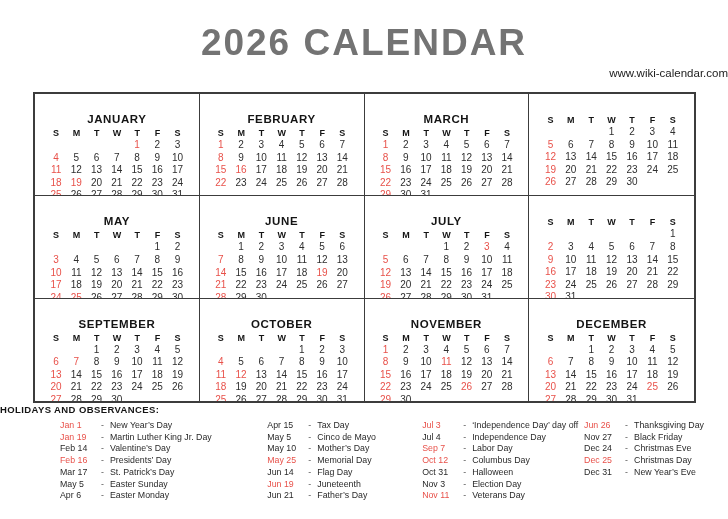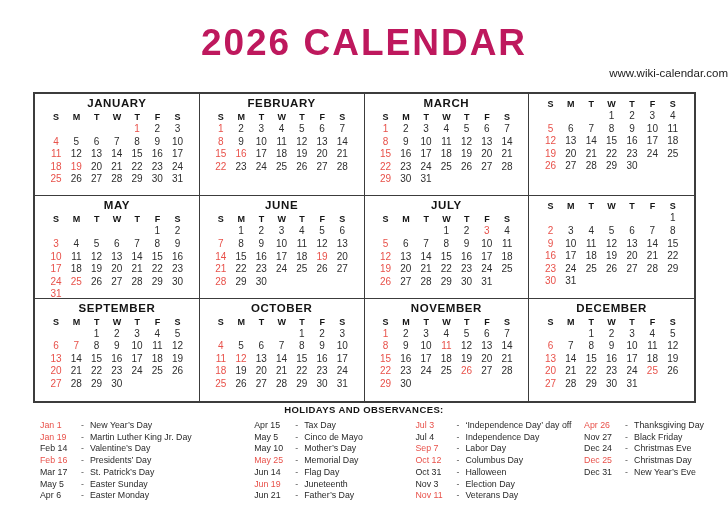--- a/index.html
+++ b/index.html
@@ -6,60 +6,60 @@
   html, body { width: 728px; height: 519px; background: #ffffff; }
   body {
     position: relative;
     font-family: "Liberation Sans", sans-serif;
     color: var(--ink, #222);
     overflow: hidden;
   }
   .title {
     position: absolute; top: 22px; left: 0; width: 100%;
     text-align: center; font-size: 37px; font-weight: bold;
-    letter-spacing: 2px; color: #be185d;
+    letter-spacing: 2px; color: #737373;
   }
   .website {
     position: absolute; top: 67px; left: 0; width: 100%;
     text-align: right; font-size: 11.5px; color: #202020;
   }
   .year-grid {
     position: absolute; top: 92px; left: 33px; width: 663px; height: 311px;
     display: grid;
     grid-template-columns: repeat(4, 1fr);
     grid-template-rows: repeat(3, 1fr);
     border: 2px solid var(--line, #3c3c3c);
     background: #fff;
   }
   .month-cell {
     border-right: 1px solid var(--line, #3c3c3c);
     border-bottom: 1px solid var(--line, #3c3c3c);
-    padding-top: 3px;
+    padding-top: 19px;
     overflow: hidden;
   }
   .month-cell:nth-child(4n) { border-right: none; }
   .month-cell:nth-child(n+9) { border-bottom: none; }
   .month-name {
     text-align: center; font-weight: bold; font-size: 11.5px;
     letter-spacing: 0.6px; color: #141414; line-height: 13px;
   }
   .day-grid {
     display: grid; grid-template-columns: repeat(7, 1fr);
     padding: 1px 11px 0 11px; text-align: center;
   }
   .dow { font-weight: bold; font-size: 9px; line-height: 12px; color: #141414; }
   .day { font-size: 10px; line-height: 12.6px; color: #2e2e2e; }
   .red { color: var(--red, #e8514a) !important; }
   .holidays { position: absolute; top: 404px; left: 0; width: 100%; }
   .holidays-heading {
-    text-align: center; font-weight: bold; font-size: 9.5px;
+    font-weight: bold; font-size: 9.5px;
     letter-spacing: 0.4px; color: #141414;
   }
   .holiday-columns { display: flex; margin: 5px 24px 0 40px; }
-  .hc0 { width: 188px; } .hc1 { width: 174px; margin-left: 40px; } .hc2 { width: 182px; } .hc3 { flex: 1; }
+  .hc0 { width: 188px; margin-left: 20px; } .hc1 { width: 174px; margin-left: 40px; } .hc2 { width: 182px; } .hc3 { flex: 1; }
   .holiday-row { display: flex; font-size: 8.8px; line-height: 11.7px; }
   .h-date { width: 35px; color: #2a2a2a; white-space: nowrap; }
   .h-dash { width: 15px; text-align: center; color: #555; }
   .h-name { color: #2a2a2a; white-space: nowrap; }
 </style>
 </head>
 <body>
 
 <h1 class="title">2026 CALENDAR</h1>
 <div class="website">www.wiki-calendar.com</div>
@@ -713,21 +713,21 @@
           <span class="h-name">Election Day</span>
         </div>
         <div class="holiday-row">
           <span class="h-date red">Nov 11</span>
           <span class="h-dash">-</span>
           <span class="h-name">Veterans Day</span>
         </div>
       </div>
       <div class="holiday-col hc3">
         <div class="holiday-row">
-          <span class="h-date red">Apr 26</span>
+          <span class="h-date red">Jun 26</span>
           <span class="h-dash">-</span>
           <span class="h-name">Thanksgiving Day</span>
         </div>
         <div class="holiday-row">
           <span class="h-date">Nov 27</span>
           <span class="h-dash">-</span>
           <span class="h-name">Black Friday</span>
         </div>
         <div class="holiday-row">
           <span class="h-date">Dec 24</span>

